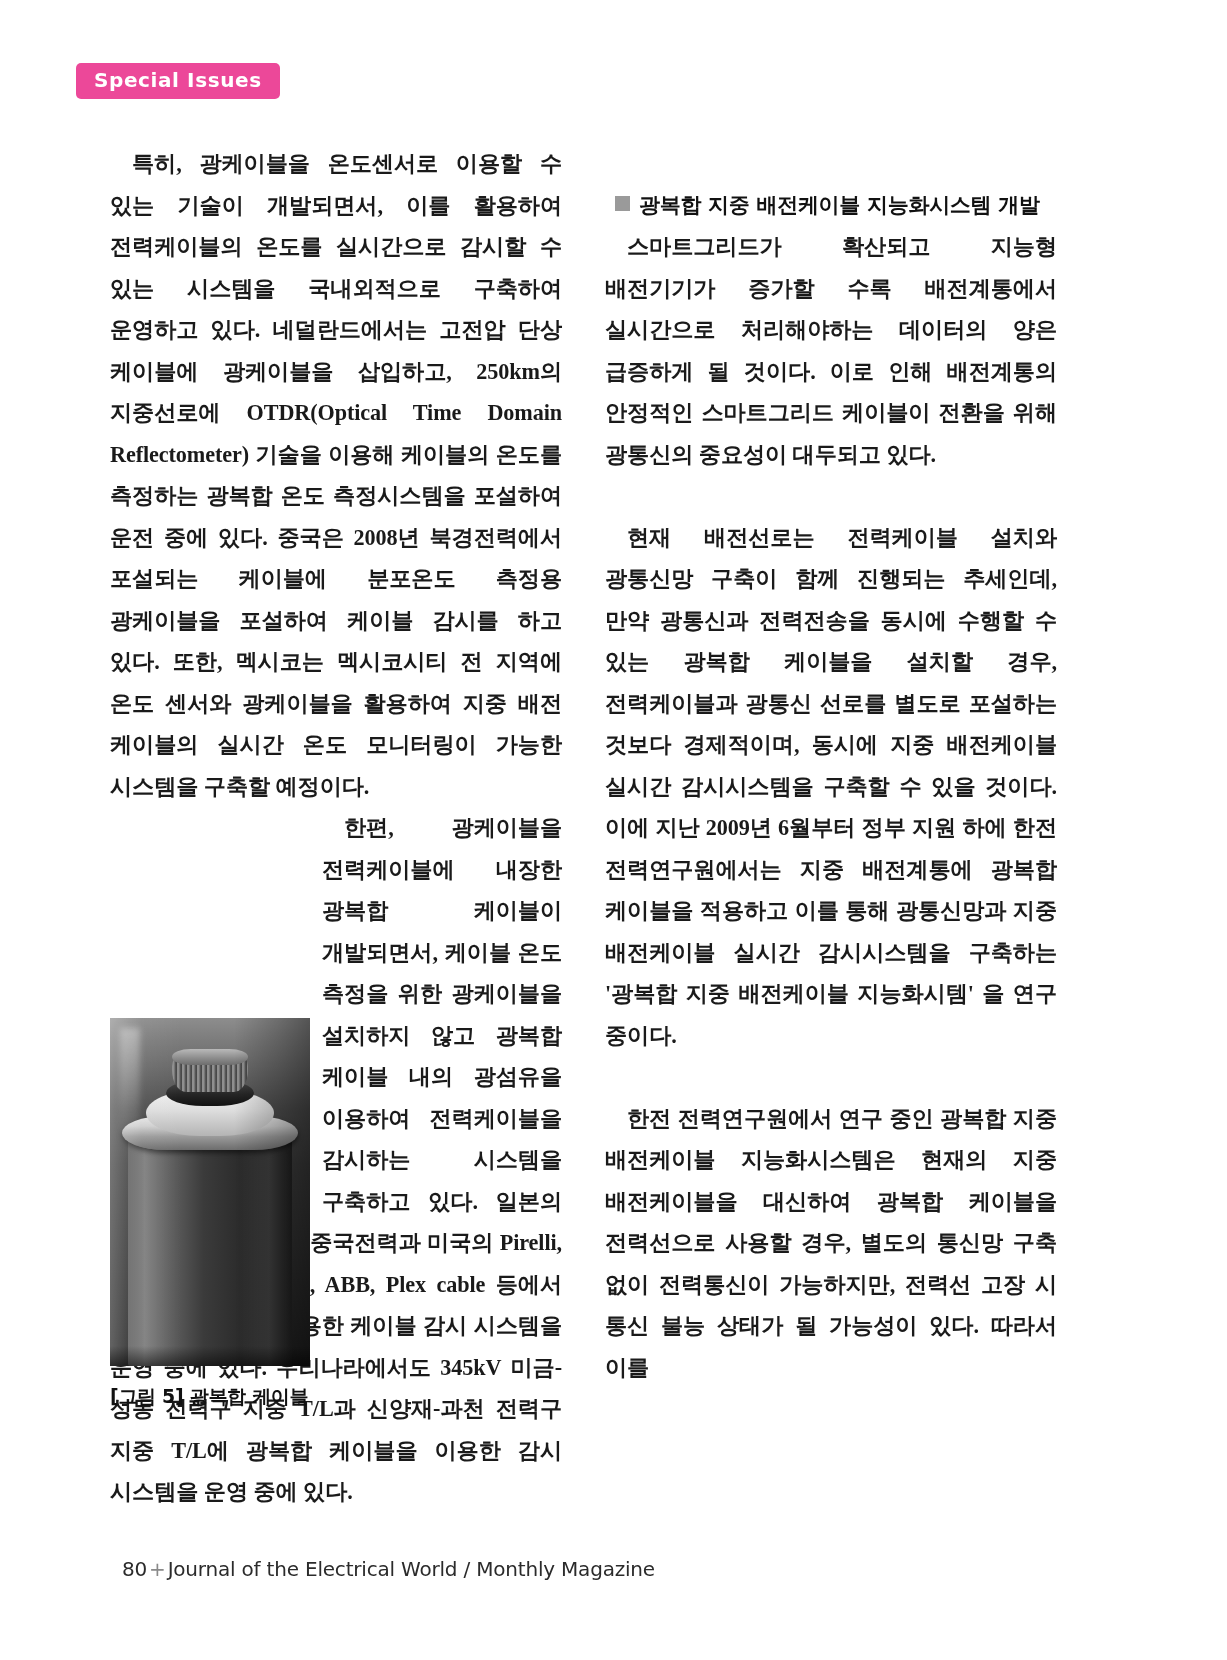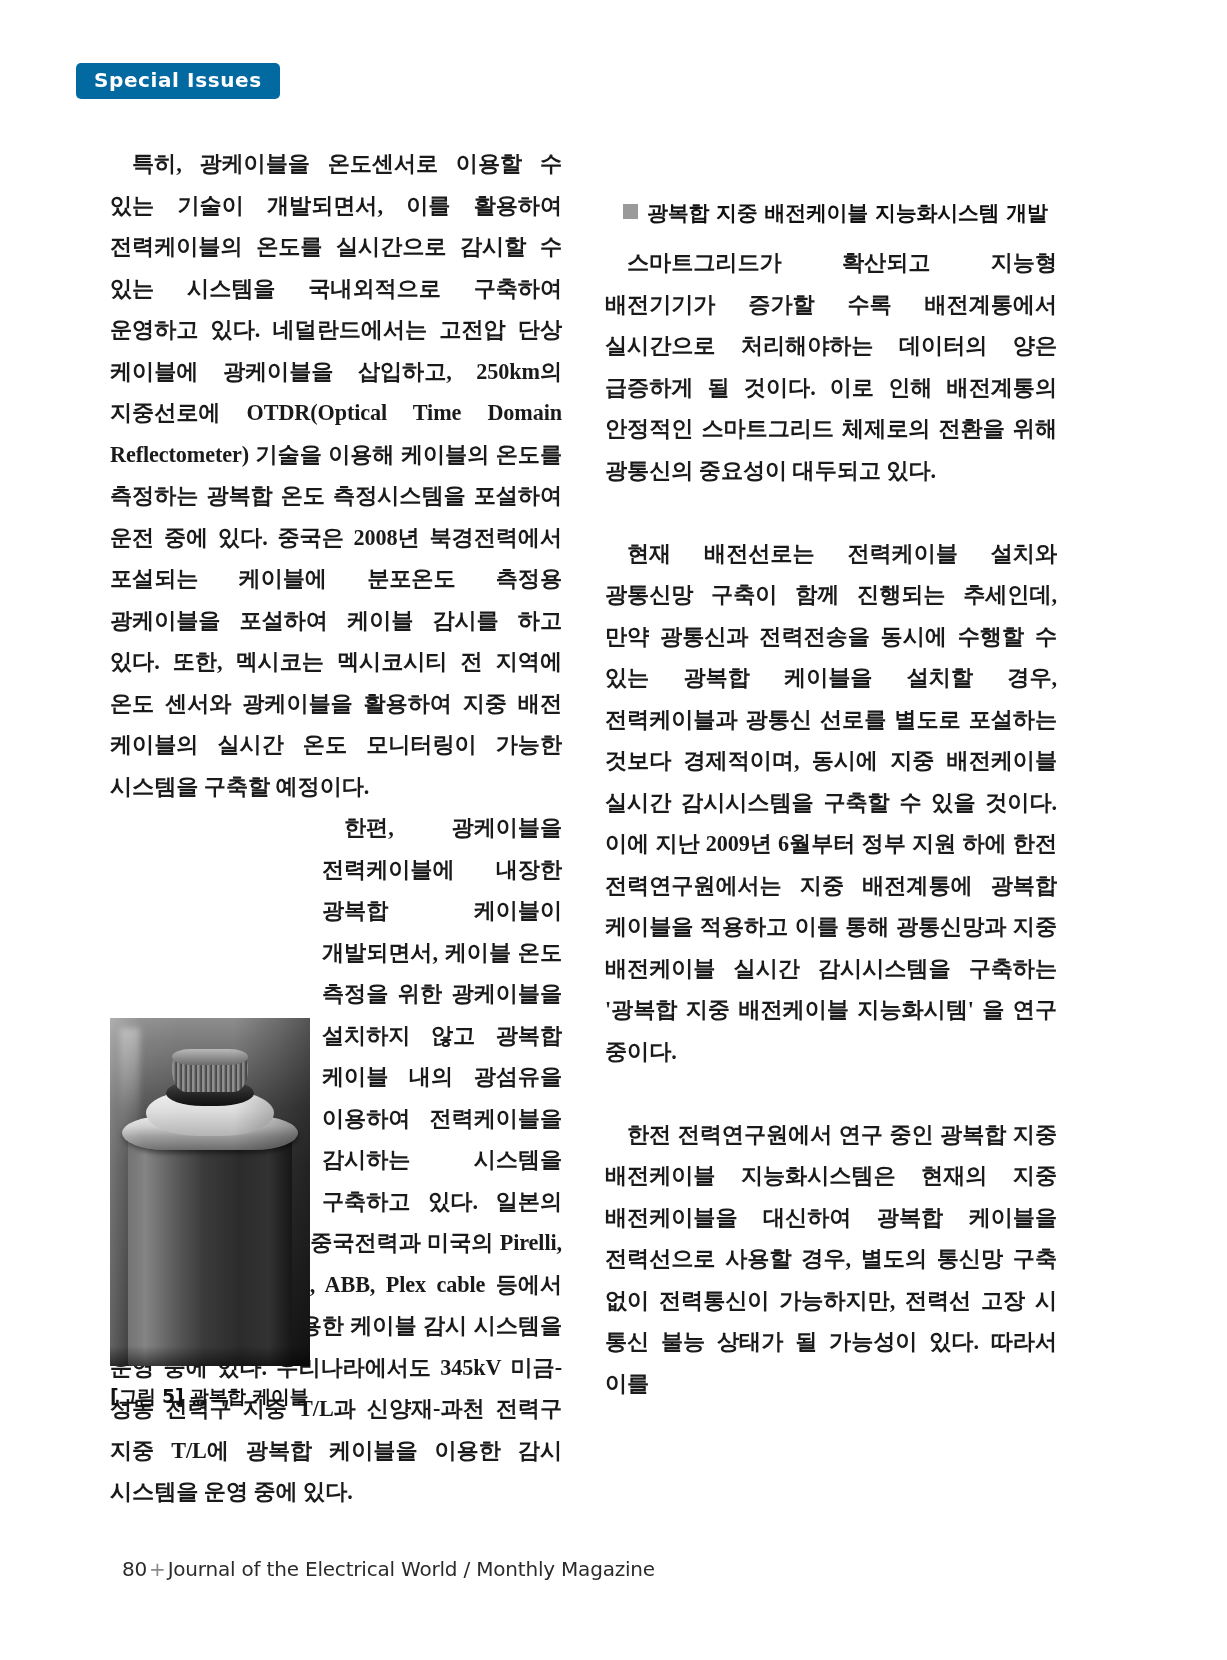--- a/index.html
+++ b/index.html
@@ -14,21 +14,21 @@
     font-family: "Liberation Serif", "DejaVu Serif", serif;
     color: #1a1a1a;
     overflow: hidden;
   }
 
   
   .header-tag {
     position: absolute;
     left: 76px;
     top: 63px;
-    background: #0369a1;
+    background: #ec4899;
     color: #ffffff;
     border-radius: 5px;
     padding: 7px 18px 9px 18px;
     font-family: "DejaVu Sans", "Liberation Sans", sans-serif;
     font-size: 20px;
     font-weight: 600;
     letter-spacing: 0.6px;
     line-height: 1;
   }
 
@@ -63,21 +63,21 @@
 
   .spacer-line { height: 41.5px; }
 
   
   .section-head {
     font-family: "DejaVu Sans", "Liberation Sans", sans-serif;
     font-size: 21px;
     font-weight: 700;
     line-height: 41.5px;
     text-indent: 10px;
-    margin: 8px;
+    margin: 0;
     color: #111;
     letter-spacing: -0.3px;
   }
   .section-bullet {
     display: inline-block;
     width: 15px;
     height: 15px;
     background: #9a9a9a;
     margin-right: 9px;
     vertical-align: 1px;
@@ -246,21 +246,21 @@
   <div class="col col-right">
 
 
 
     <div class="spacer-line"></div>
 
     <h2 class="section-head">
       <span class="section-bullet"></span><span>광복합 지중 배전케이블 지능화시스템 개발</span>
     </h2>
 
-    <p class="para indent">스마트그리드가 확산되고 지능형 배전기기가 증가할 수록 배전계통에서 실시간으로 처리해야하는 데이터의 양은 급증하게 될 것이다. 이로 인해 배전계통의 안정적인 스마트그리드 체제로의 전환을 위해 광통신의 중요성이 대두되고 있다.</p>
+    <p class="para indent">스마트그리드가 확산되고 지능형 배전기기가 증가할 수록 배전계통에서 실시간으로 처리해야하는 데이터의 양은 급증하게 될 것이다. 이로 인해 배전계통의 안정적인 스마트그리드 케이블이 전환을 위해 광통신의 중요성이 대두되고 있다.</p>
 
     <div class="spacer-line"></div>
 
     <p class="para indent">현재 배전선로는 전력케이블 설치와 광통신망 구축이 함께 진행되는 추세인데, 만약 광통신과 전력전송을 동시에 수행할 수 있는 광복합 케이블을 설치할 경우, 전력케이블과 광통신 선로를 별도로 포설하는 것보다 경제적이며, 동시에 지중 배전케이블 실시간 감시시스템을 구축할 수 있을 것이다. 이에 지난 2009년 6월부터 정부 지원 하에 한전 전력연구원에서는 지중 배전계통에 광복합 케이블을 적용하고 이를 통해 광통신망과 지중 배전케이블 실시간 감시시스템을 구축하는 '광복합 지중 배전케이블 지능화시템' 을 연구 중이다.</p>
 
     <div class="spacer-line"></div>
 
     <p class="para indent">한전 전력연구원에서 연구 중인 광복합 지중 배전케이블 지능화시스템은 현재의 지중 배전케이블을 대신하여 광복합 케이블을 전력선으로 사용할 경우, 별도의 통신망 구축 없이 전력통신이 가능하지만, 전력선 고장 시 통신 불능 상태가 될 가능성이 있다. 따라서 이를</p>
   </div>
 

